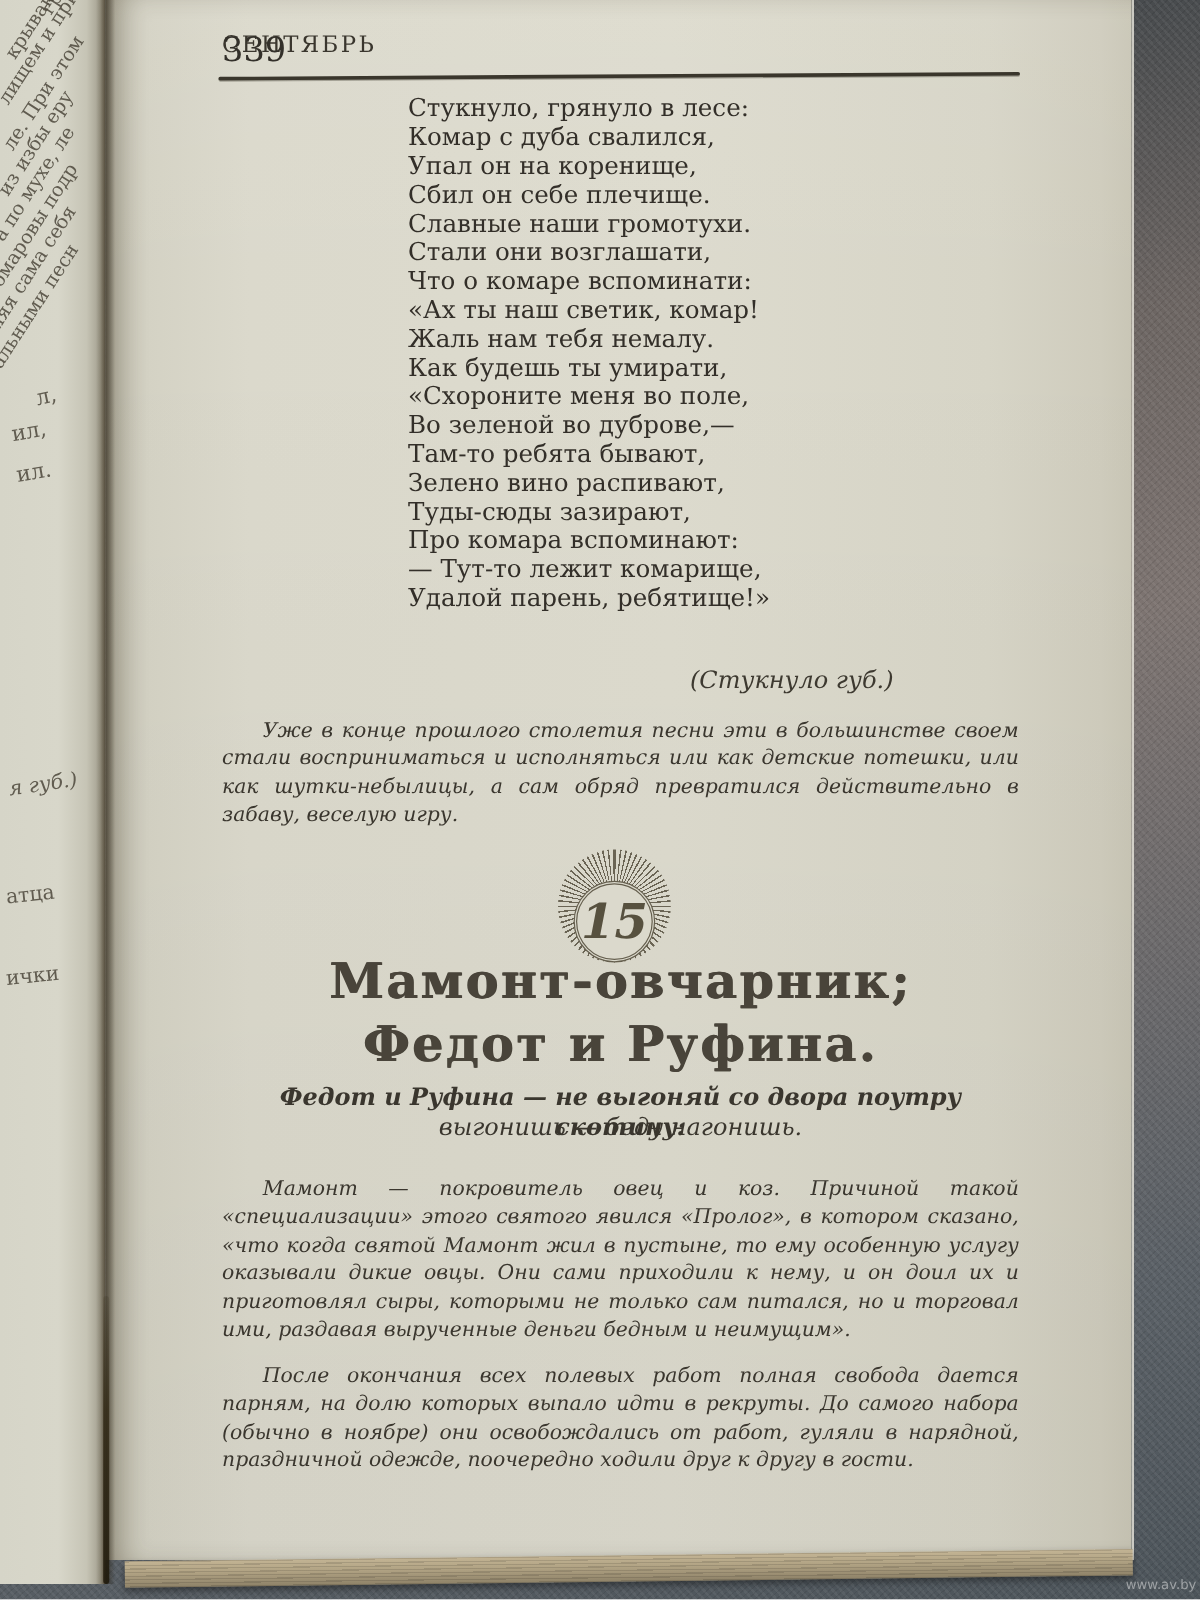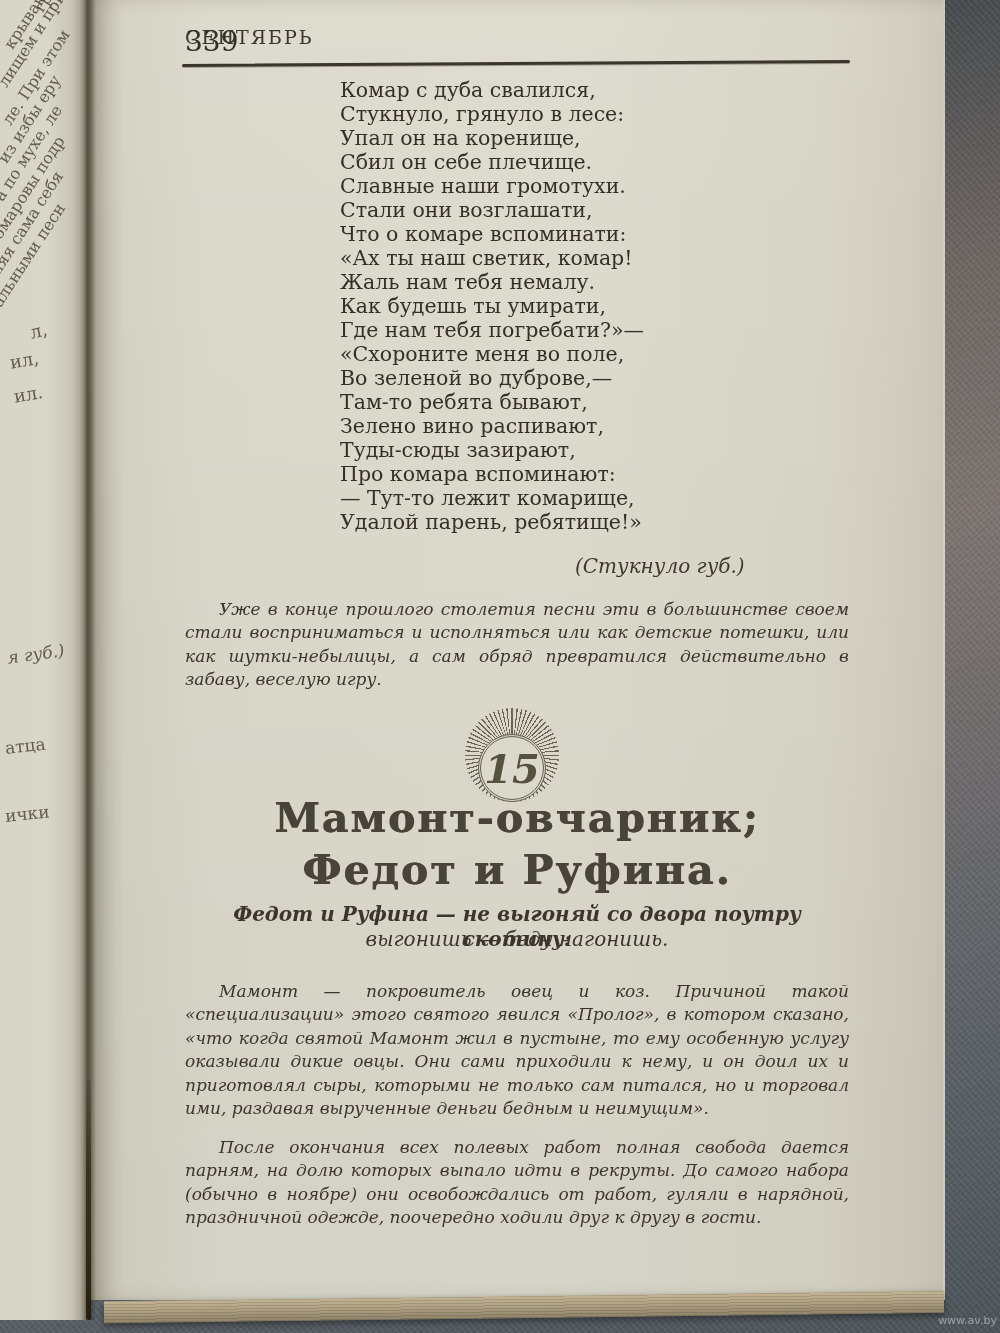--- a/index.html
+++ b/index.html
@@ -99,31 +99,30 @@
     <span class="lfrag" style="left:4px;top:738px;transform:rotate(-6deg);font-size:17px;">атца</span>
     <span class="lfrag" style="left:4px;top:806px;transform:rotate(-6deg);font-size:17px;">ички</span>
   </div>
 
   <div class="page">
     <div class="hdr-title">СЕНТЯБРЬ</div>
     <div class="hdr-num">339</div>
     <div class="hdr-rule"></div>
 
     <div class="poem">
+      <div>Стукнуло, грянуло в лесе:</div>
       <div>Комар с дуба свалился,</div>
-      <div>Стукнуло, грянуло в лесе:</div>
       <div>Упал он на коренище,</div>
       <div>Сбил он себе плечище.</div>
       <div>Славные наши громотухи.</div>
       <div>Стали они возглашати,</div>
       <div>Что о комаре вспоминати:</div>
       <div>«Ах ты наш светик, комар!</div>
       <div>Жаль нам тебя немалу.</div>
       <div>Как будешь ты умирати,</div>
-      <div>Где нам тебя погребати?»—</div>
       <div>«Схороните меня во поле,</div>
       <div>Во зеленой во дуброве,—</div>
       <div>Там-то ребята бывают,</div>
       <div>Зелено вино распивают,</div>
       <div>Туды-сюды зазирают,</div>
       <div>Про комара вспоминают:</div>
       <div>— Тут-то лежит комарище,</div>
       <div>Удалой парень, ребятище!»</div>
     </div>
     <div class="attribution">(Стукнуло губ.)</div>

